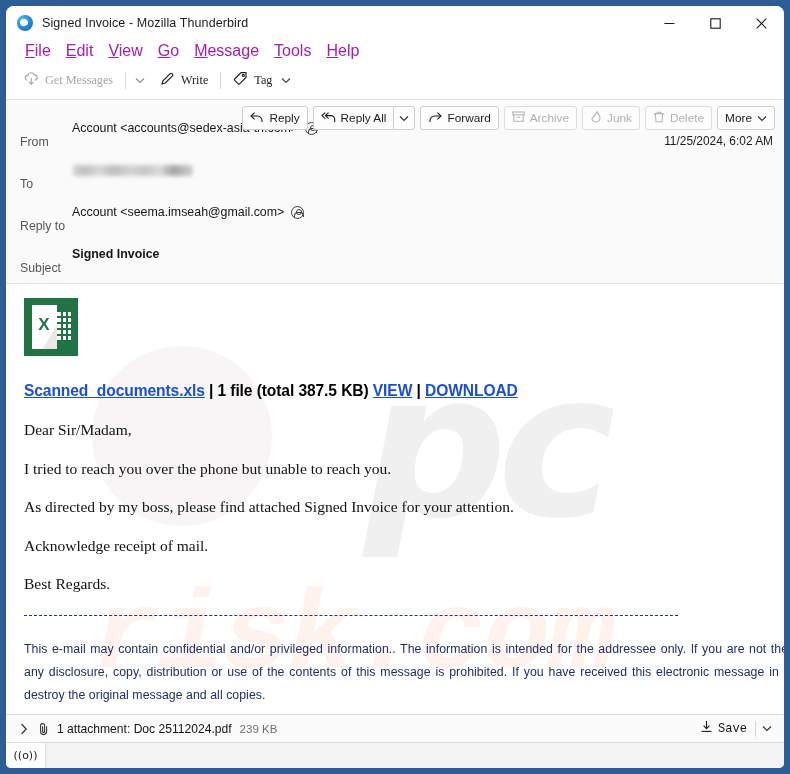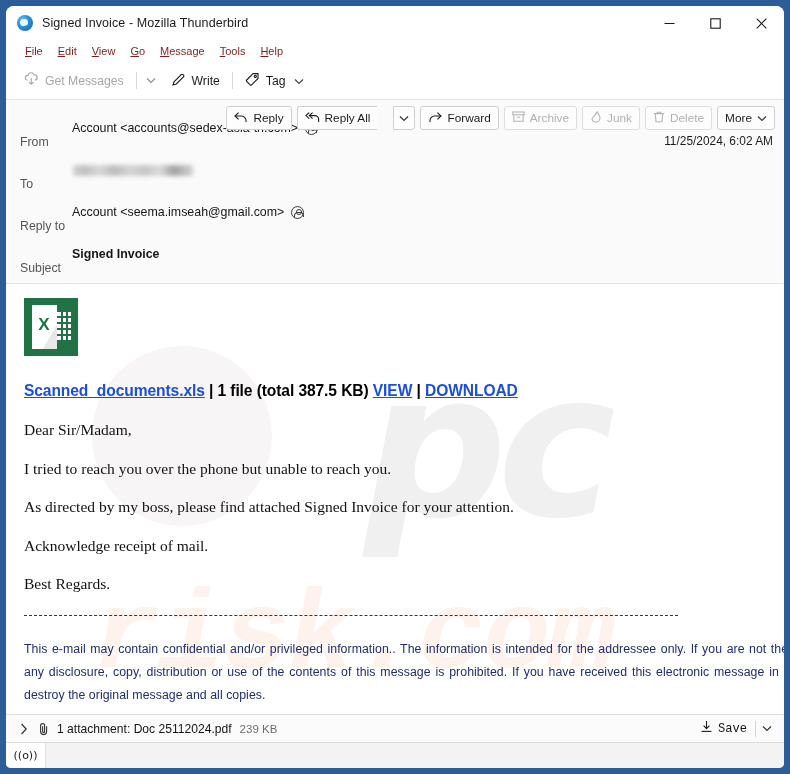--- a/index.html
+++ b/index.html
@@ -79,22 +79,22 @@
   .menubar {
     height: 22px;
     display: flex;
     align-items: center;
     padding-left: 12px;
     gap: 0px;
     background: #ffffff;
     flex: 0 0 auto;
   }
   .menu-item {
-    font-size: 11px;
-    color: #7f1d1d;
+    font-size: 16px;
+    color: #a21caf;
     padding: 2px 8px 2px 7px;
     white-space: nowrap;
   }
   .menu-item .ak { text-decoration: underline; }
 
   
   .toolbar {
     height: 38px;
     display: flex;
     align-items: center;
@@ -106,20 +106,21 @@
   .tbtn {
     display: flex;
     align-items: center;
     gap: 6px;
     height: 27px;
     padding: 0 9px;
     font-size: 12.2px;
     color: #1b1b1b;
     border-radius: 4px;
     white-space: nowrap;
+    font-family: Liberation Serif, serif;
   }
   .tbtn.disabled { color: #a6a6a6; }
   .tbtn.disabled svg { stroke: #a6a6a6; }
   .tb-sep {
     width: 1px; height: 17px;
     background: #d8d8d8;
     margin: 0 3px;
   }
   .tb-caret {
     width: 22px; height: 27px;
@@ -204,21 +205,21 @@
     height: 24px;
     padding: 0 7px;
     font-size: 11.8px;
     color: #1b1b1b;
     background: #fdfdfd;
     border: 1px solid #cfcfcf;
     border-radius: 3px;
     margin-left: 5px;
     white-space: nowrap;
   }
-  .abtn.grouped-left { border-radius: 3px 0 0 3px; border-right: none; margin-right: 16px; }
+  .abtn.grouped-left { border-radius: 3px 0 0 3px; border-right: none; margin-right: 0; }
   .abtn.grouped-right { border-radius: 0 3px 3px 0; margin-left: 0; padding: 0 5px; }
   .abtn.dis { color: #b0b0b0; border-color: #dedede; }
   .abtn.dis svg { stroke: #b5b5b5; fill: none; }
   .hdr-date {
     position: absolute;
     right: 11px; top: 34px;
     font-size: 11.9px;
     color: #1c1c1c;
     white-space: nowrap;
   }

